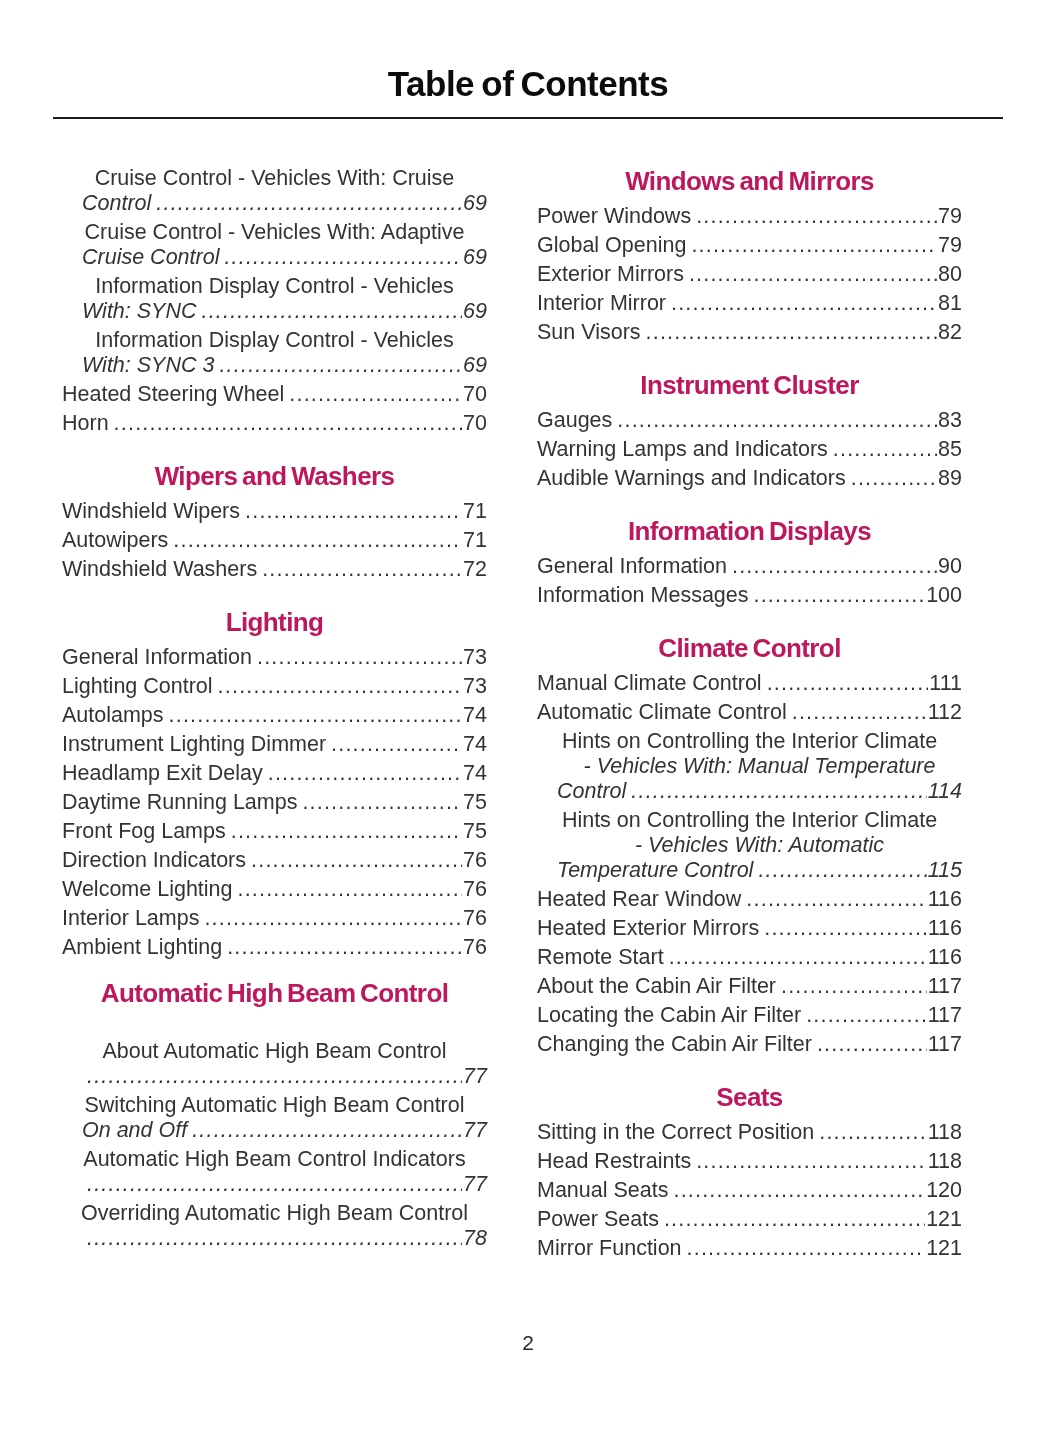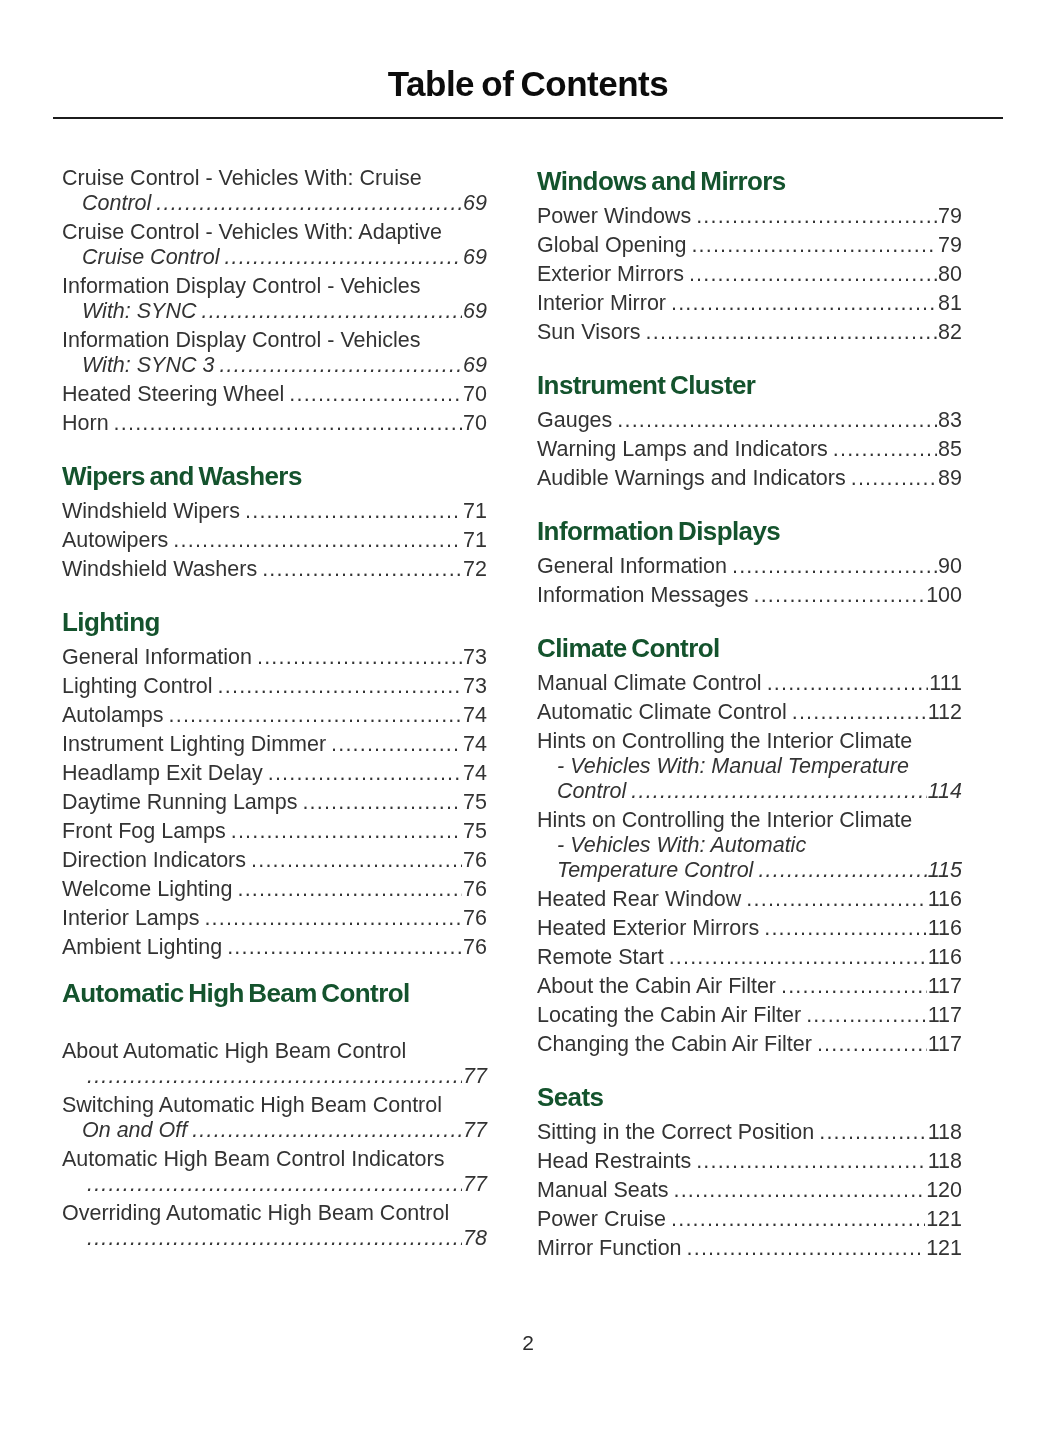--- a/index.html
+++ b/index.html
@@ -27,31 +27,32 @@
   .rule {
     margin-top: 13px;
     height: 0;
     border: none;
     border-top: 2px solid #1c1c1c;
   }
   .columns {
     display: flex;
     gap: 50px;
     margin: 47px 0 0 9px;
+    text-align: center;
   }
   .col { width: 425px; flex: 0 0 425px; }
 
   .heading {
     margin: 25px 0 7px 0;
     font-size: 26px;
     line-height: 31px;
     font-weight: 700;
     letter-spacing: -0.6px;
     word-spacing: -2px;
-    color: #14532d;
+    color: #be185d;
   }
   .heading:first-child { margin-top: 0; }
   .heading.extra-gap { margin-bottom: 30px; margin-top: 18px; }
 
   .entry {
     font-size: 21.5px;
     line-height: 25px;
     margin: 0 0 4px 0;
     color: #333333;
   }
@@ -433,21 +434,21 @@
         </div>
         <div class="entry">
           <div class="lastline">
             <span class="t">Manual Seats</span>
             <span class="dots"></span>
             <span class="pg">120</span>
           </div>
         </div>
         <div class="entry">
           <div class="lastline">
-            <span class="t">Power Cruise</span>
+            <span class="t">Power Seats</span>
             <span class="dots"></span>
             <span class="pg">121</span>
           </div>
         </div>
         <div class="entry">
           <div class="lastline">
             <span class="t">Mirror Function</span>
             <span class="dots"></span>
             <span class="pg">121</span>
           </div>

